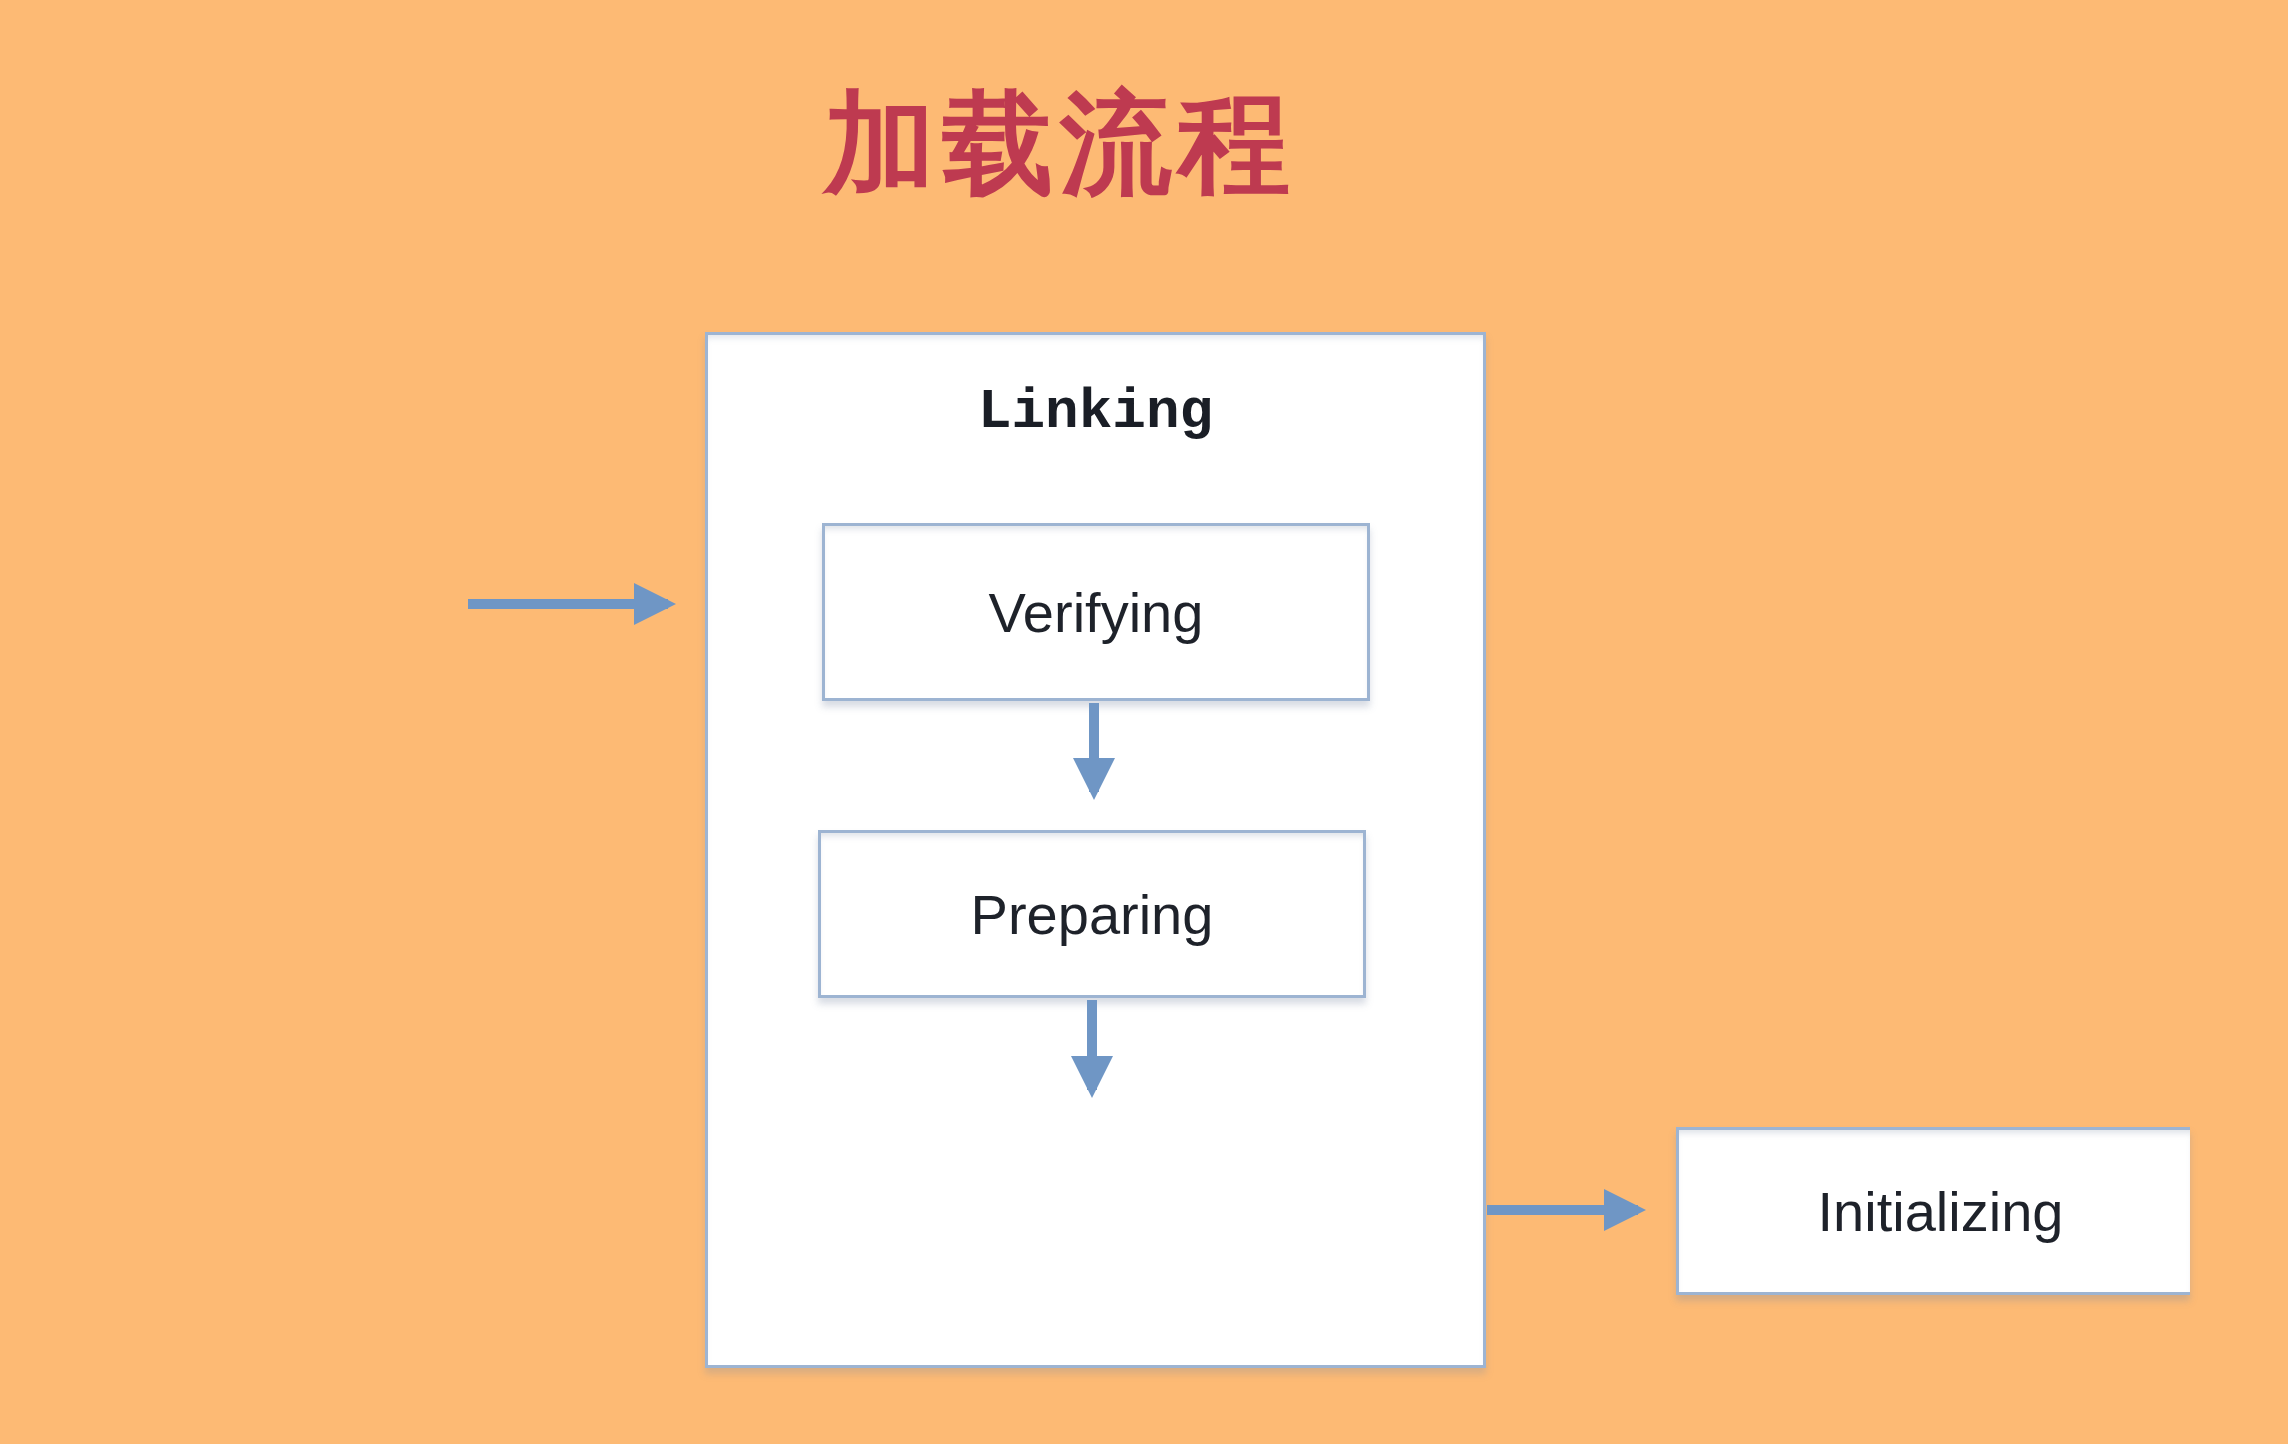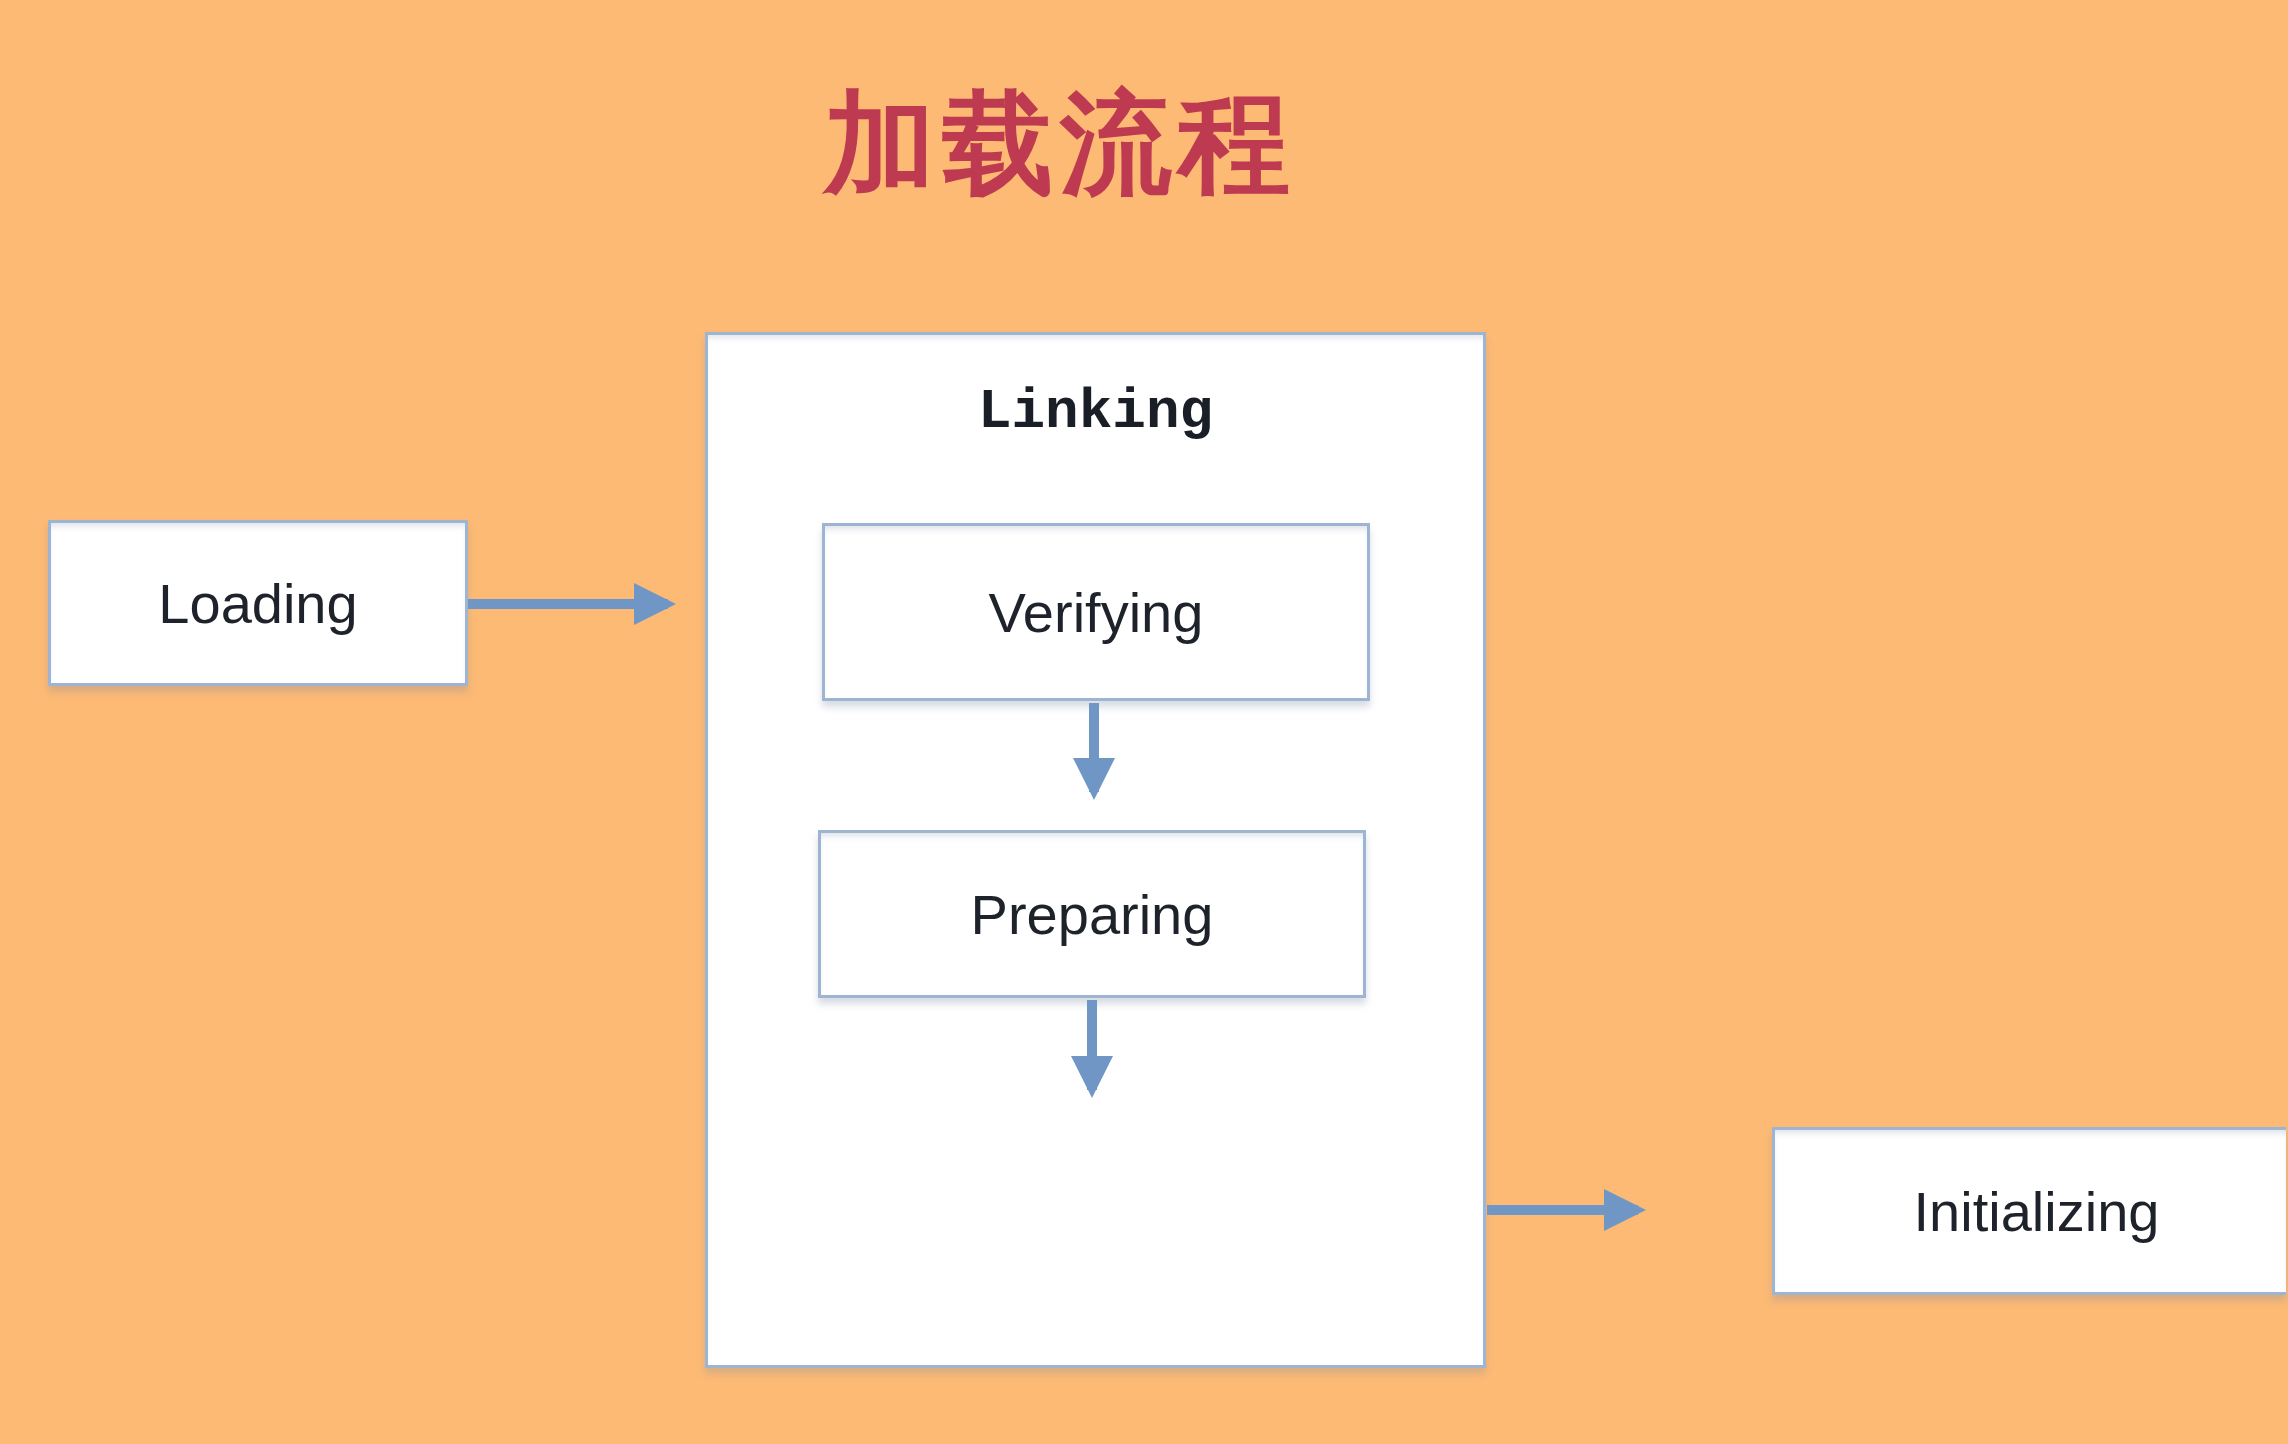--- a/index.html
+++ b/index.html
@@ -33,21 +33,21 @@
     justify-content: center;
     color: #1E222A;
     font-size: 56px;
     font-weight: 400;
     box-sizing: border-box;
   }
   .box-loading      { left:   48px; top:  520px; width: 420px; height: 166px; }
   .box-verifying    { left:  822px; top:  523px; width: 548px; height: 178px; }
   .box-preparing    { left:  818px; top:  830px; width: 548px; height: 168px; }
   .box-resolving    { left:  818px; top: 1128px; width: 548px; height: 168px; }
-  .box-initializing { left: 1772px; top: 1127px; width: 514px; height: 168px;
+  .box-initializing { left: 1676px; top: 1127px; width: 514px; height: 168px;
                       border-right: none; padding-left: 12px; }
   .linking-container {
     position: absolute;
     left: 705px; top: 332px; width: 781px; height: 1036px;
     background: #ffffff;
     border: 3px solid #9DB4D2;
     box-shadow: 0 6px 7px rgba(125, 140, 165, 0.28),
                 inset 0 6px 6px -3px rgba(125, 140, 165, 0.22);
     box-sizing: border-box;
   }
@@ -68,23 +68,20 @@
     pointer-events: none;
   }
 </style>
 </head>
 <body>
 
 <div class="canvas">
 
   <div class="page-title">加载流程</div>
 
-  <div class="flow-box box-loading">
-    <span>Loading</span>
-  </div>
 
   <div class="linking-container">
     <div class="linking-title">Linking</div>
   </div>
 
   <div class="flow-box box-preparing">
     <span>Preparing</span>
   </div>
 
   <div class="flow-box box-verifying">

